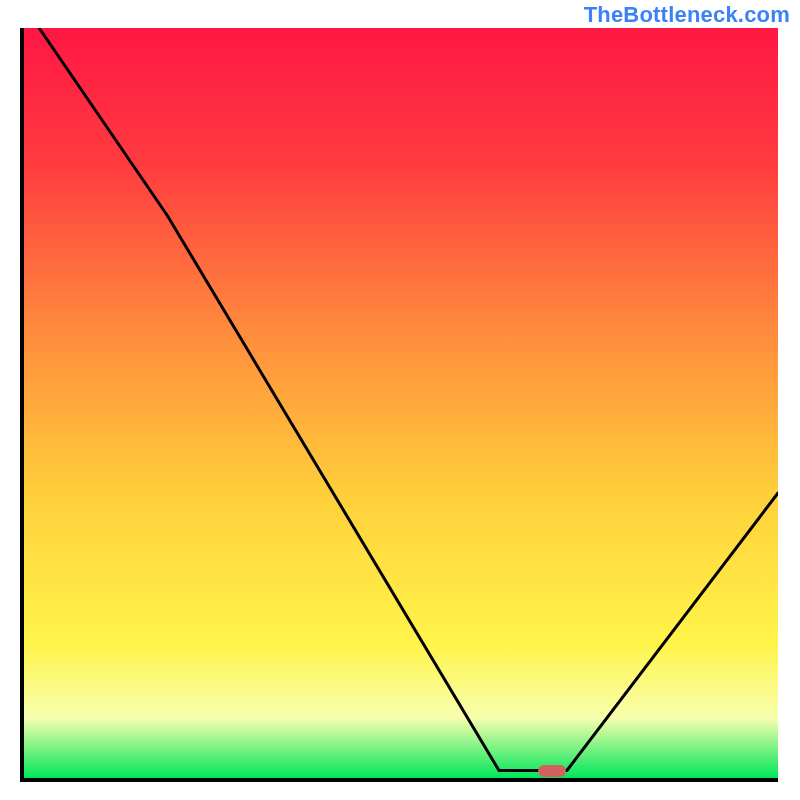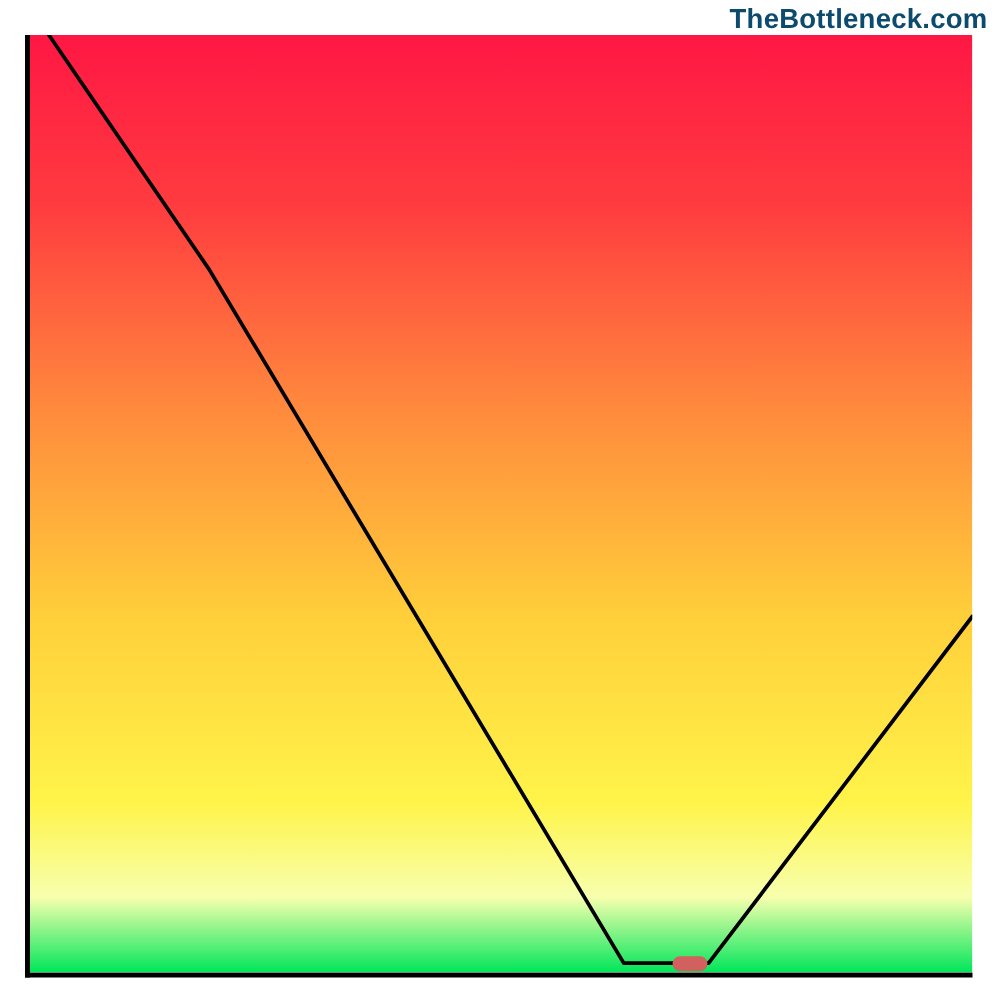--- a/index.html
+++ b/index.html
@@ -15,21 +15,21 @@
     position: relative;
     width: 800px;
     height: 800px;
   }
   .watermark {
     position: absolute;
     top: 2px;
     right: 10px;
     font-size: 22px;
     font-weight: 600;
-    color: #0c4a6e;
+    color: #3b82f6;
     letter-spacing: 0.2px;
   }
   .plot {
     position: absolute;
     left: 20px;
     top: 28px;
     width: 758px;
     height: 754px;
     border-left: 4px solid #000;
     border-bottom: 4px solid #000;

